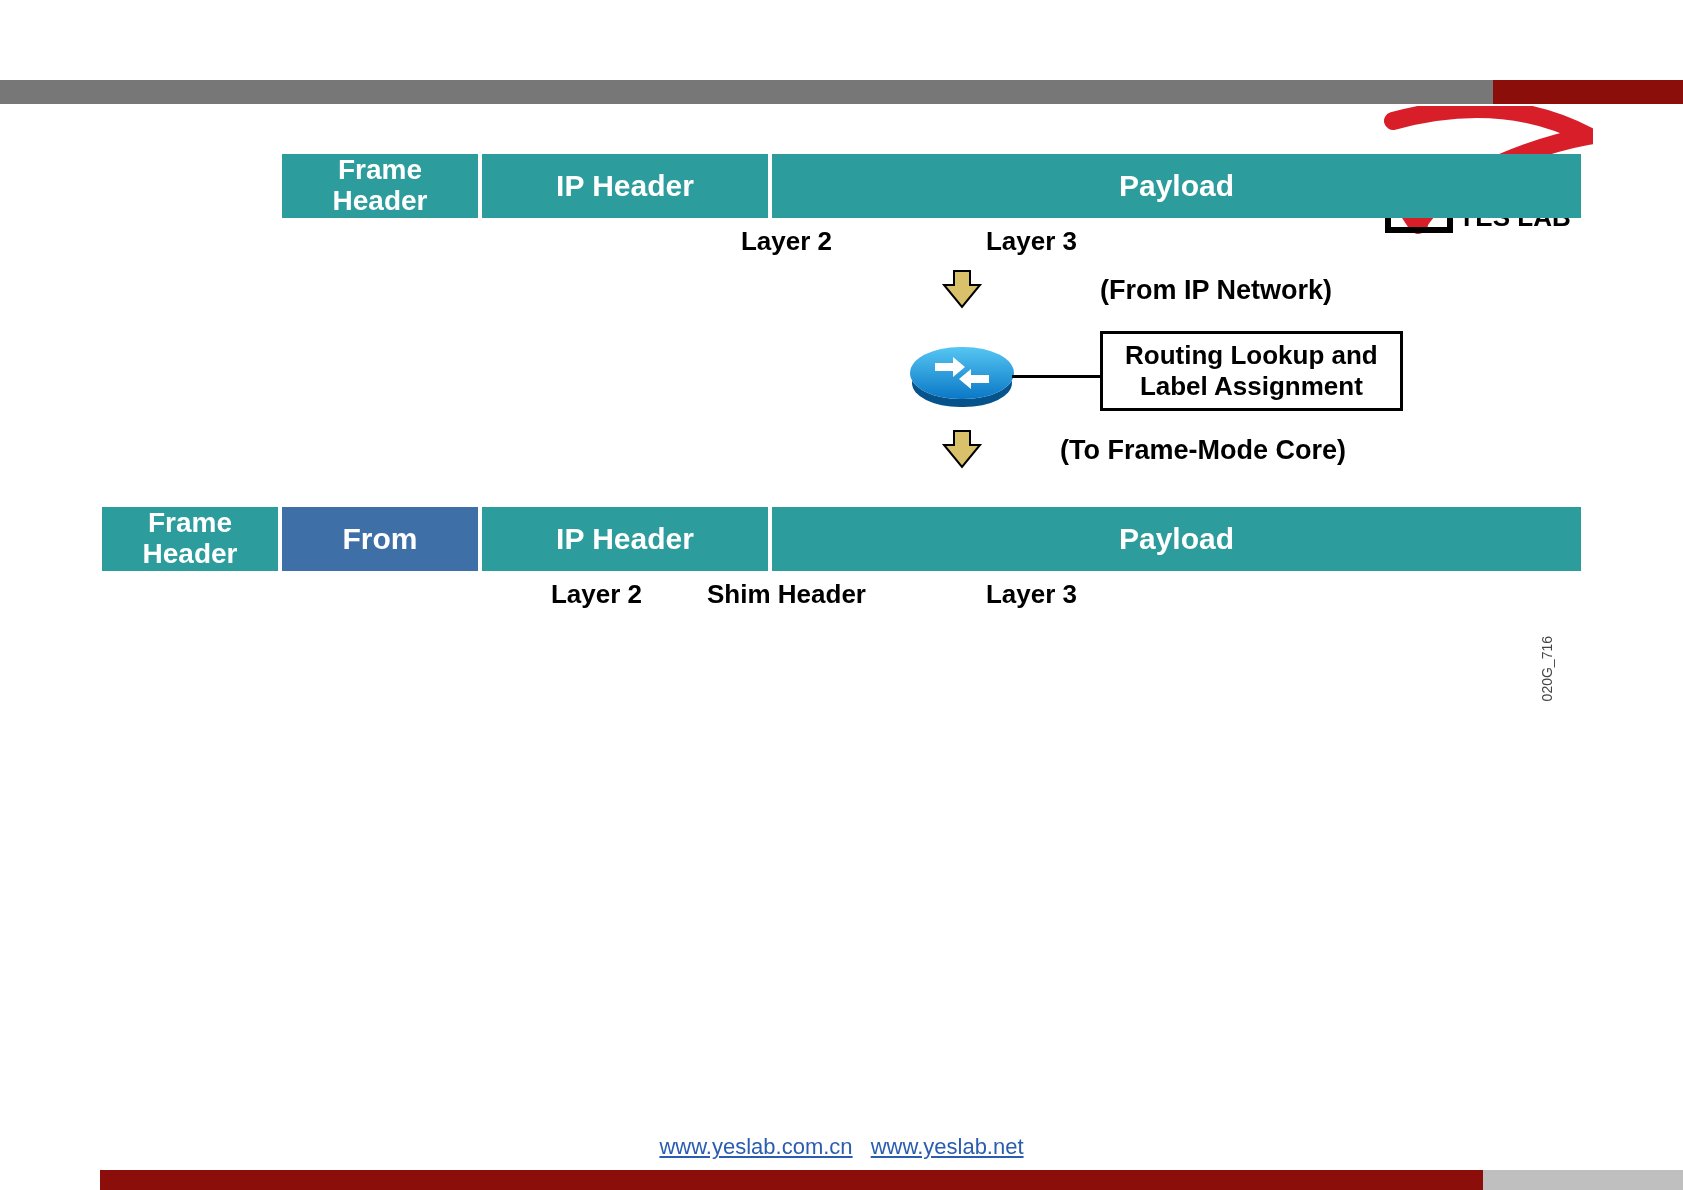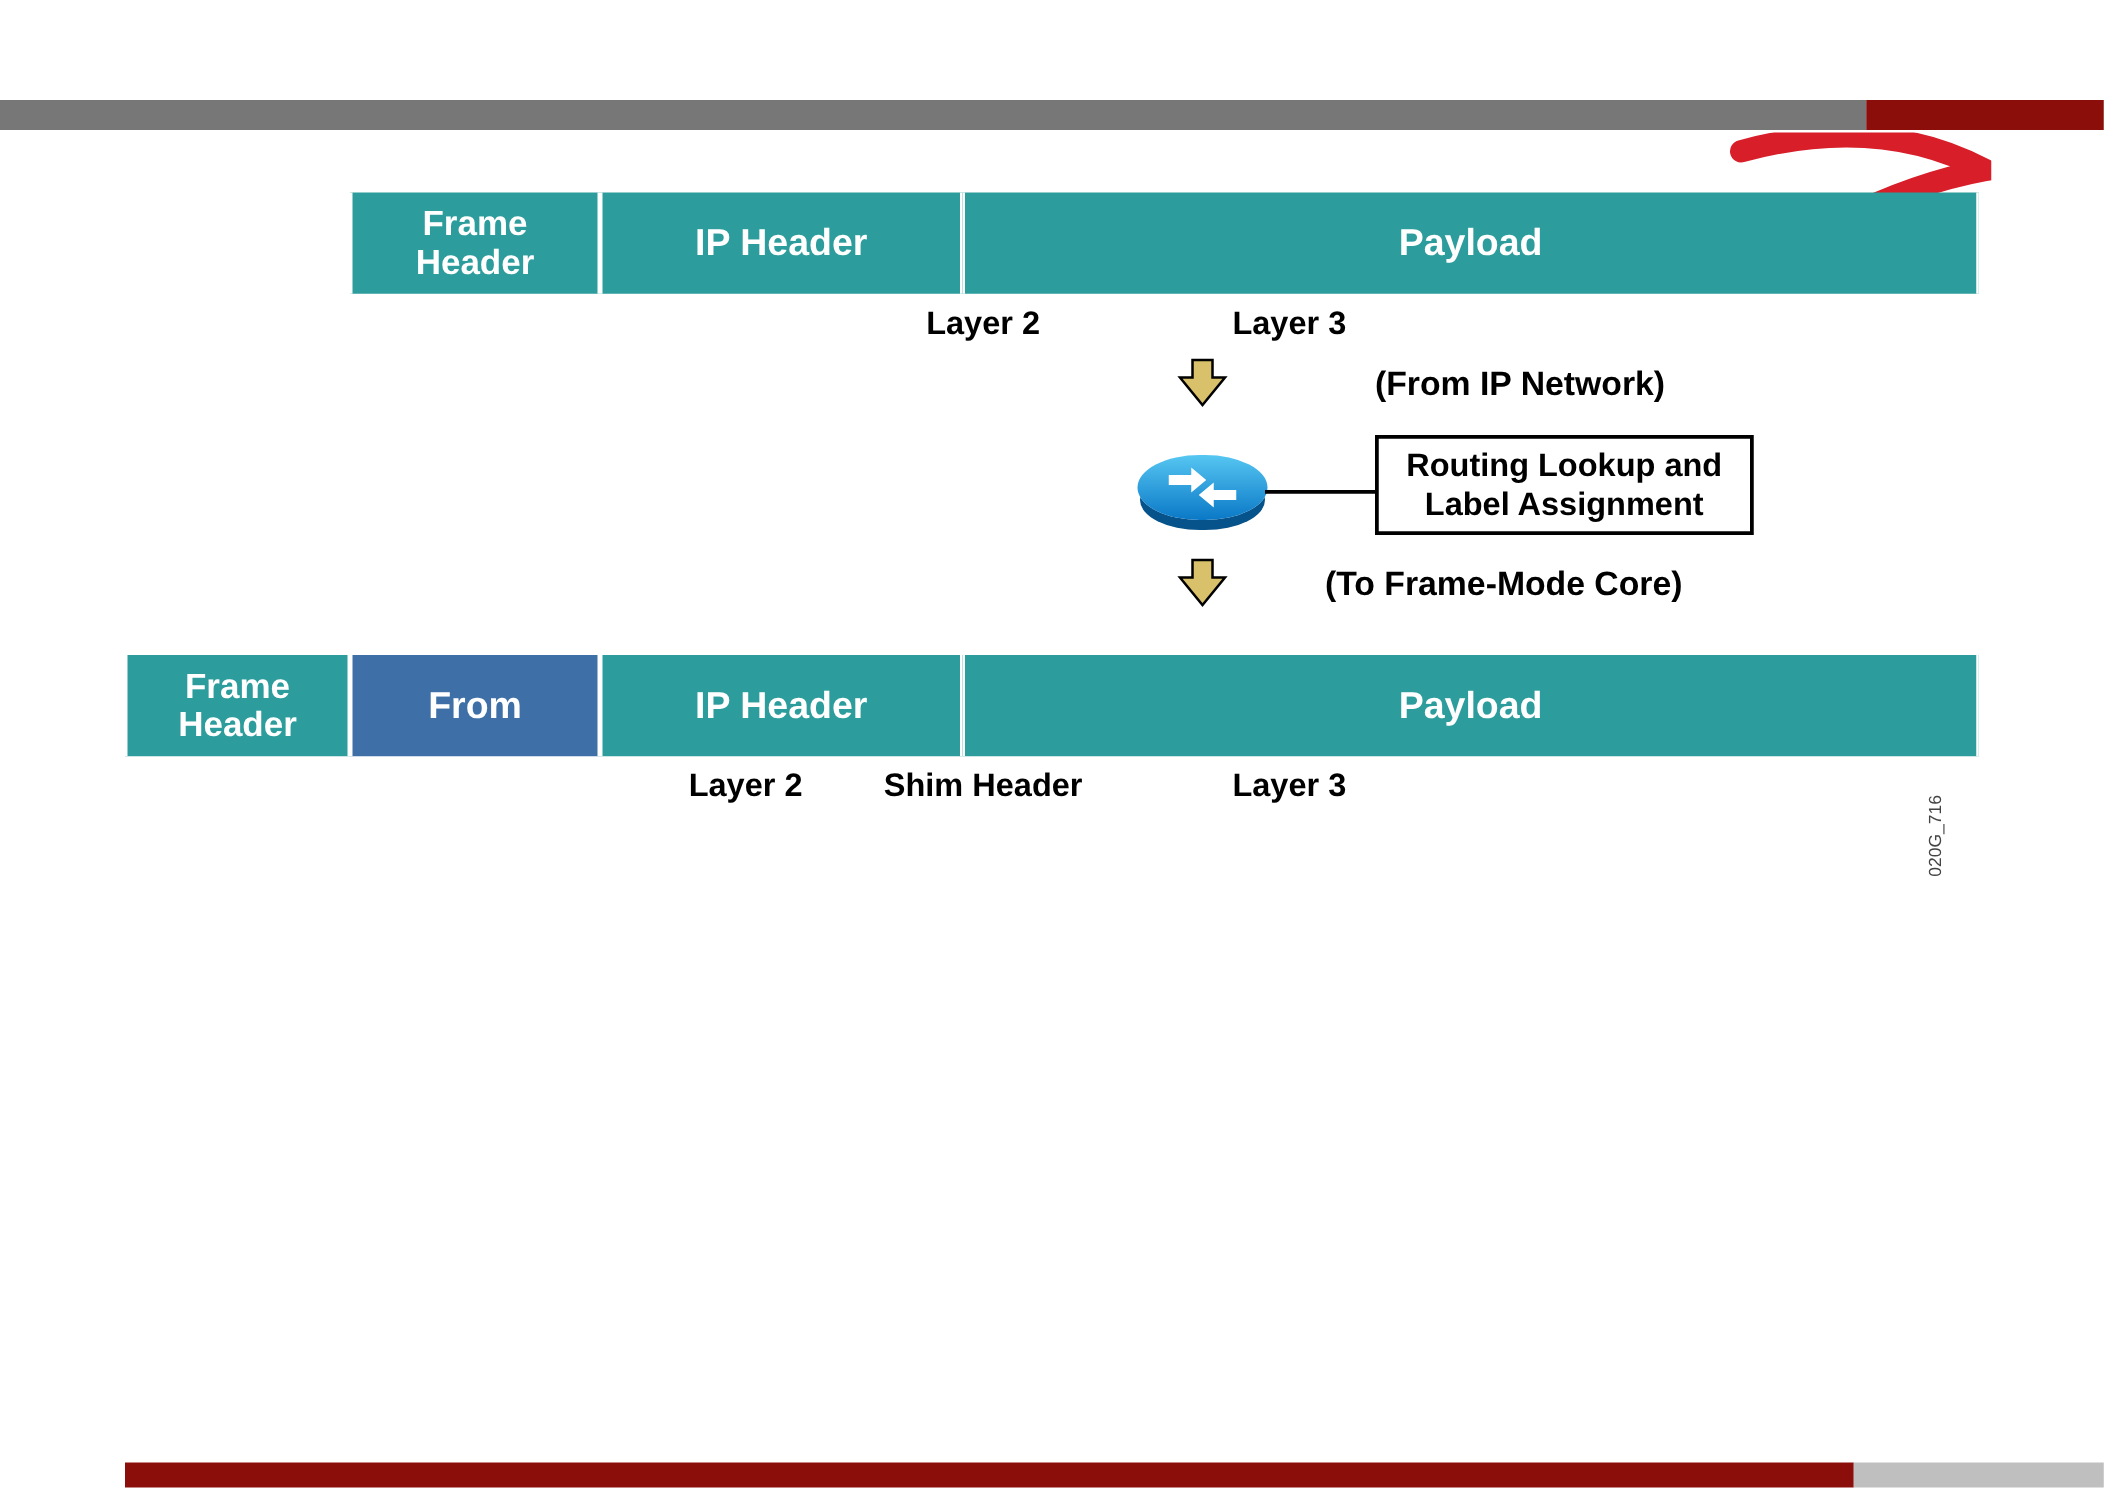--- a/index.html
+++ b/index.html
@@ -34,21 +34,21 @@
   .bar-gray { background: #777777; flex: 1; }
   .bar-red { background: #8b0e0b; width: 190px; }
   .diagram {
     position: relative;
     margin-top: 50px;
     height: 520px;
   }
   .pkt-row {
     display: flex;
     align-items: stretch;
-    height: 81px;
+    height: 64px;
   }
   .pkt-cell {
     display: flex;
     align-items: center;
     justify-content: center;
     color: #fff;
     font-weight: bold;
     font-size: 30px;
     border-left: 2px solid #fff;
     border-right: 2px solid #fff;
@@ -239,19 +239,23 @@
       <div class="label-cell" style="width:180px">Layer 2</div>
       <div class="label-cell" style="width:200px">Shim Header</div>
       <div class="label-cell" style="width:290px">Layer 3</div>
     </div>
 
   </div>
 
   <div class="code-vert">020G_716</div>
 
   <div class="footer">
+    <div class="footer-links">
+      <a href="#">www.yeslab.com.cn</a>
+      <a href="#">www.yeslab.net</a>
+    </div>
     <div class="footer-bar">
       <div class="footer-red"></div>
       <div class="footer-gray"></div>
     </div>
   </div>
 
 </div>
 
 </body></html>

